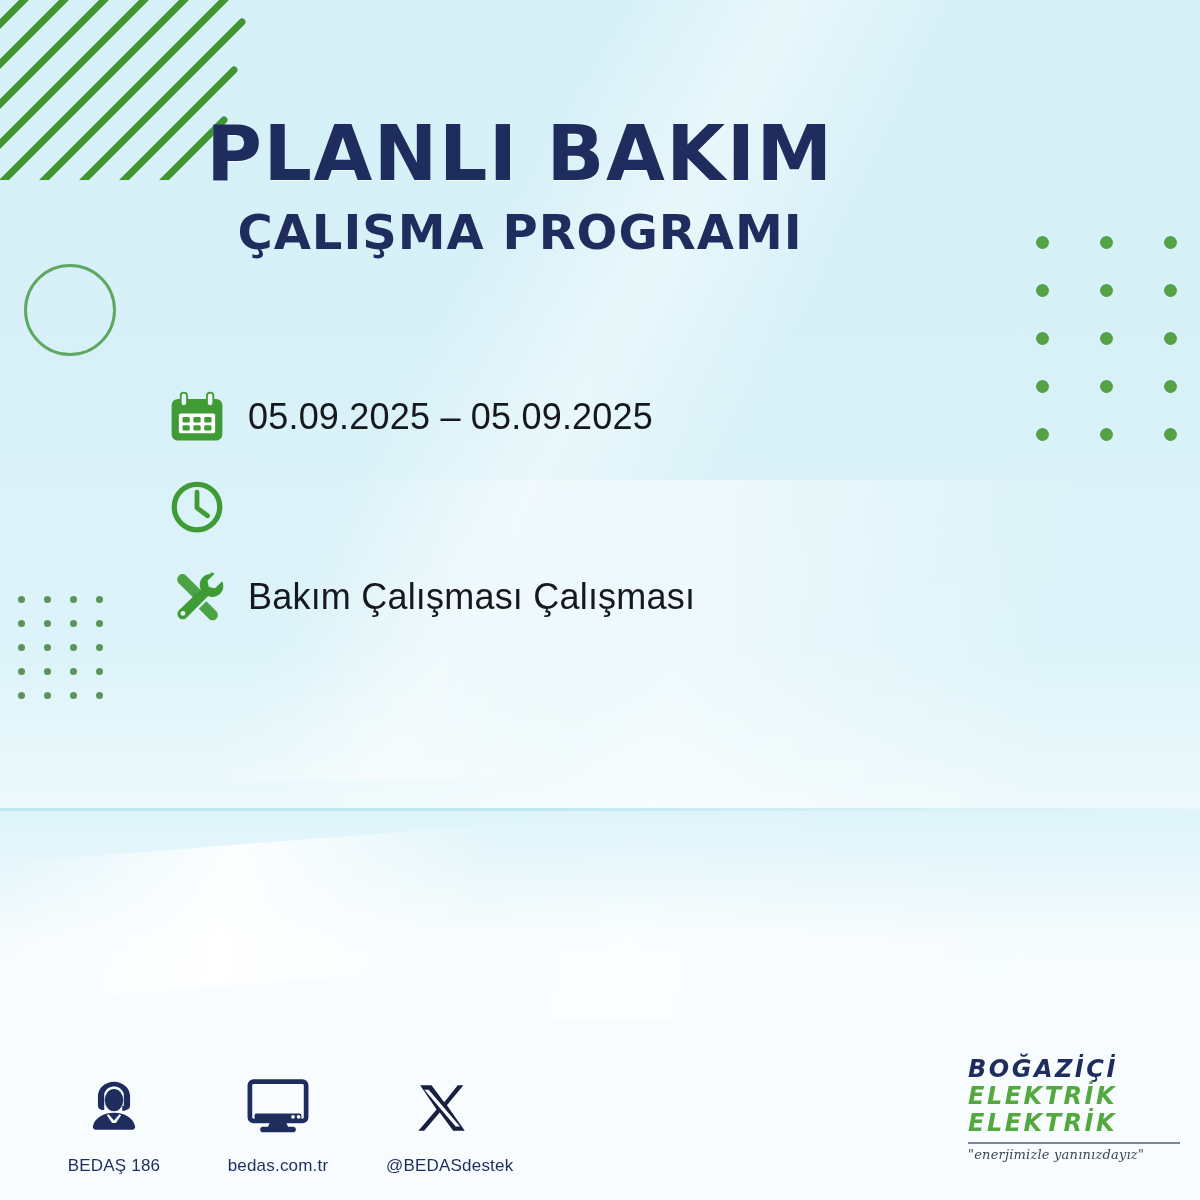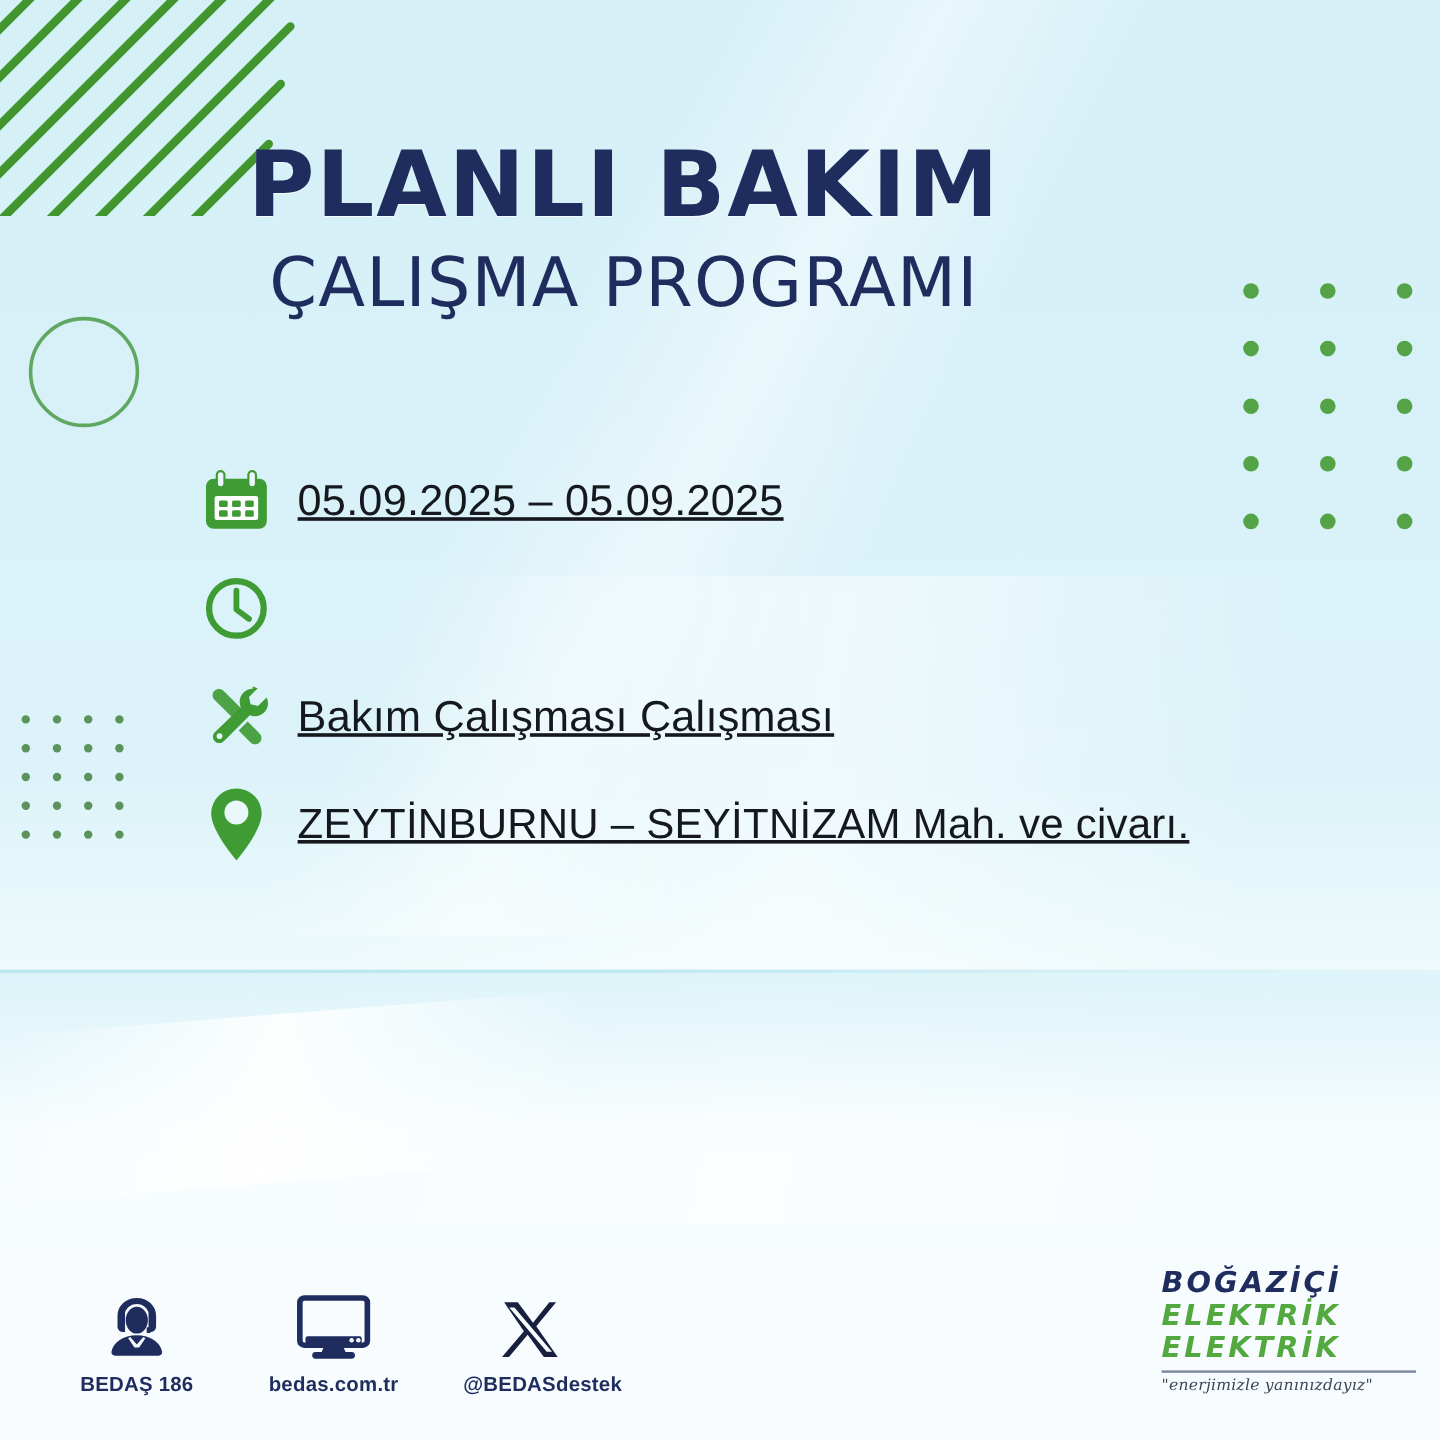--- a/index.html
+++ b/index.html
@@ -93,45 +93,44 @@
   
   .headline { position:absolute; left:0; top:116px; width:1040px; text-align:center; }
   .title-main {
     font-family:"DejaVu Sans", sans-serif;
     font-size:76px; font-weight:700; letter-spacing:1.5px;
     color:#1f2d5e; line-height:1;
     text-shadow:0 1px 0 rgba(255,255,255,.7);
   }
   .title-sub {
     font-family:"DejaVu Sans", sans-serif;
-    font-size:57px; font-weight:400; letter-spacing:1px;
+    font-size:48px; font-weight:700; letter-spacing:1px;
     color:#1f2d5e; line-height:1; margin-top:16px;
   }
 
   
   .info { position:absolute; left:160px; top:372px; width:980px; }
   .row { display:flex; align-items:center; min-height:90px; }
   .row .ico {
     width:74px; min-width:74px; height:74px;
     display:flex; align-items:center; justify-content:center;
   }
   .row .txt {
     font-size:36px; color:#15181d; font-weight:400;
     letter-spacing:.2px; padding-left:14px;
     white-space:nowrap;
-    text-decoration:underline;
   }
   .row.loc .txt { font-size:35px; }
 
   
   .footer-icons { position:absolute; left:58px; top:1062px; display:flex; gap:52px; }
   .fi { width:112px; text-align:center; }
   .fi .glyph { height:74px; display:flex; align-items:flex-end; justify-content:center; }
   .fi .lbl {
-    margin-top:8px; font-size:17px; font-weight:700;
+    margin-top:20px; font-size:17px; font-weight:400;
     color:#1f2d5e; letter-spacing:.2px; white-space:nowrap;
   }
   .fi.x .glyph { font-family:"DejaVu Sans", sans-serif; font-size:58px; color:#17203f; line-height:1; font-weight:400; }
 
   .logo { position:absolute; right:20px; top:1056px; width:212px; text-align:left; }
   .logo .l1, .logo .l2, .logo .l3 {
     font-family:"DejaVu Sans", sans-serif;
     font-weight:700; letter-spacing:2.5px; line-height:1.12; font-size:24px;font-style:italic;
   }
   .logo .l1 { color:#1f2d5e; }
@@ -259,29 +258,20 @@
             <path d="M46.5 7.5 c-6.4 0-11.6 5.2-11.6 11.6 0 1.7 0.4 3.3 1 4.8 L12.8 46.1 c-2.2 2.2-2.2 5.8 0 8 2.2 2.2 5.8 2.2 8 0 L43.9 31 c1.5 0.6 3 0.9 4.6 0.9 6.4 0 11.6-5.2 11.6-11.6 0-1.9-0.5-3.6-1.3-5.2 l-7.6 7.6 -6.6-1.4 -1.4-6.6 7.6-7.6 c-1.4-0.8-2.9-1.3-4.3-1.6z"></path>
             <path d="M12.5 9.2 c-2.2 2.2-2.2 5.8 0 8 L28.4 33 l8-8 L20.5 9.2 c-2.2-2.2-5.8-2.2-8 0z" opacity="0.92"></path>
             <path d="M42 36.5 l-8 8 10.6 10.6 c2.2 2.2 5.8 2.2 8 0 2.2-2.2 2.2-5.8 0-8 z" opacity="0.92"></path>
             <circle cx="17" cy="49.5" r="2.6" fill="#eaf8fb"></circle>
           </g>
         </svg>
       </span>
       <span class="txt">Bakım Çalışması Çalışması</span>
     </div>
 
-    <div class="row loc">
-      <span class="ico">
-        <svg width="54" height="64" viewBox="0 0 48 64" xmlns="http://www.w3.org/2000/svg">
-          <path d="M24 2 C12.4 2 3 11.4 3 23 c0 15 21 39 21 39 s21-24 21-39 C45 11.4 35.6 2 24 2 z" fill="#3f9c35"></path>
-          <circle cx="24" cy="22" r="10" fill="#eaf8fb"></circle>
-        </svg>
-      </span>
-      <span class="txt">ZEYTİNBURNU – SEYİTNİZAM Mah. ve civarı.</span>
-    </div>
 
   </div>
 
   <div class="footer-icons">
 
     <div class="fi">
       <span class="glyph">
         <svg width="62" height="62" viewBox="0 0 64 64" xmlns="http://www.w3.org/2000/svg">
           <g fill="#1f2d5e">
             <path d="M32 8 c-9.2 0-16.6 6.6-16.6 15 v9.5 c0 2.6 1.9 4.6 4.3 4.6 h2.2 V20.6 c0-0.2 0-0.4 0.1-0.6 C23.7 15.6 27.4 13 32 13 s8.3 2.6 10 7 c0.1 0.2 0.1 0.4 0.1 0.6 V37.1 h2.2 c2.4 0 4.3-2 4.3-4.6 V23 C48.6 14.6 41.2 8 32 8 z"></path>

